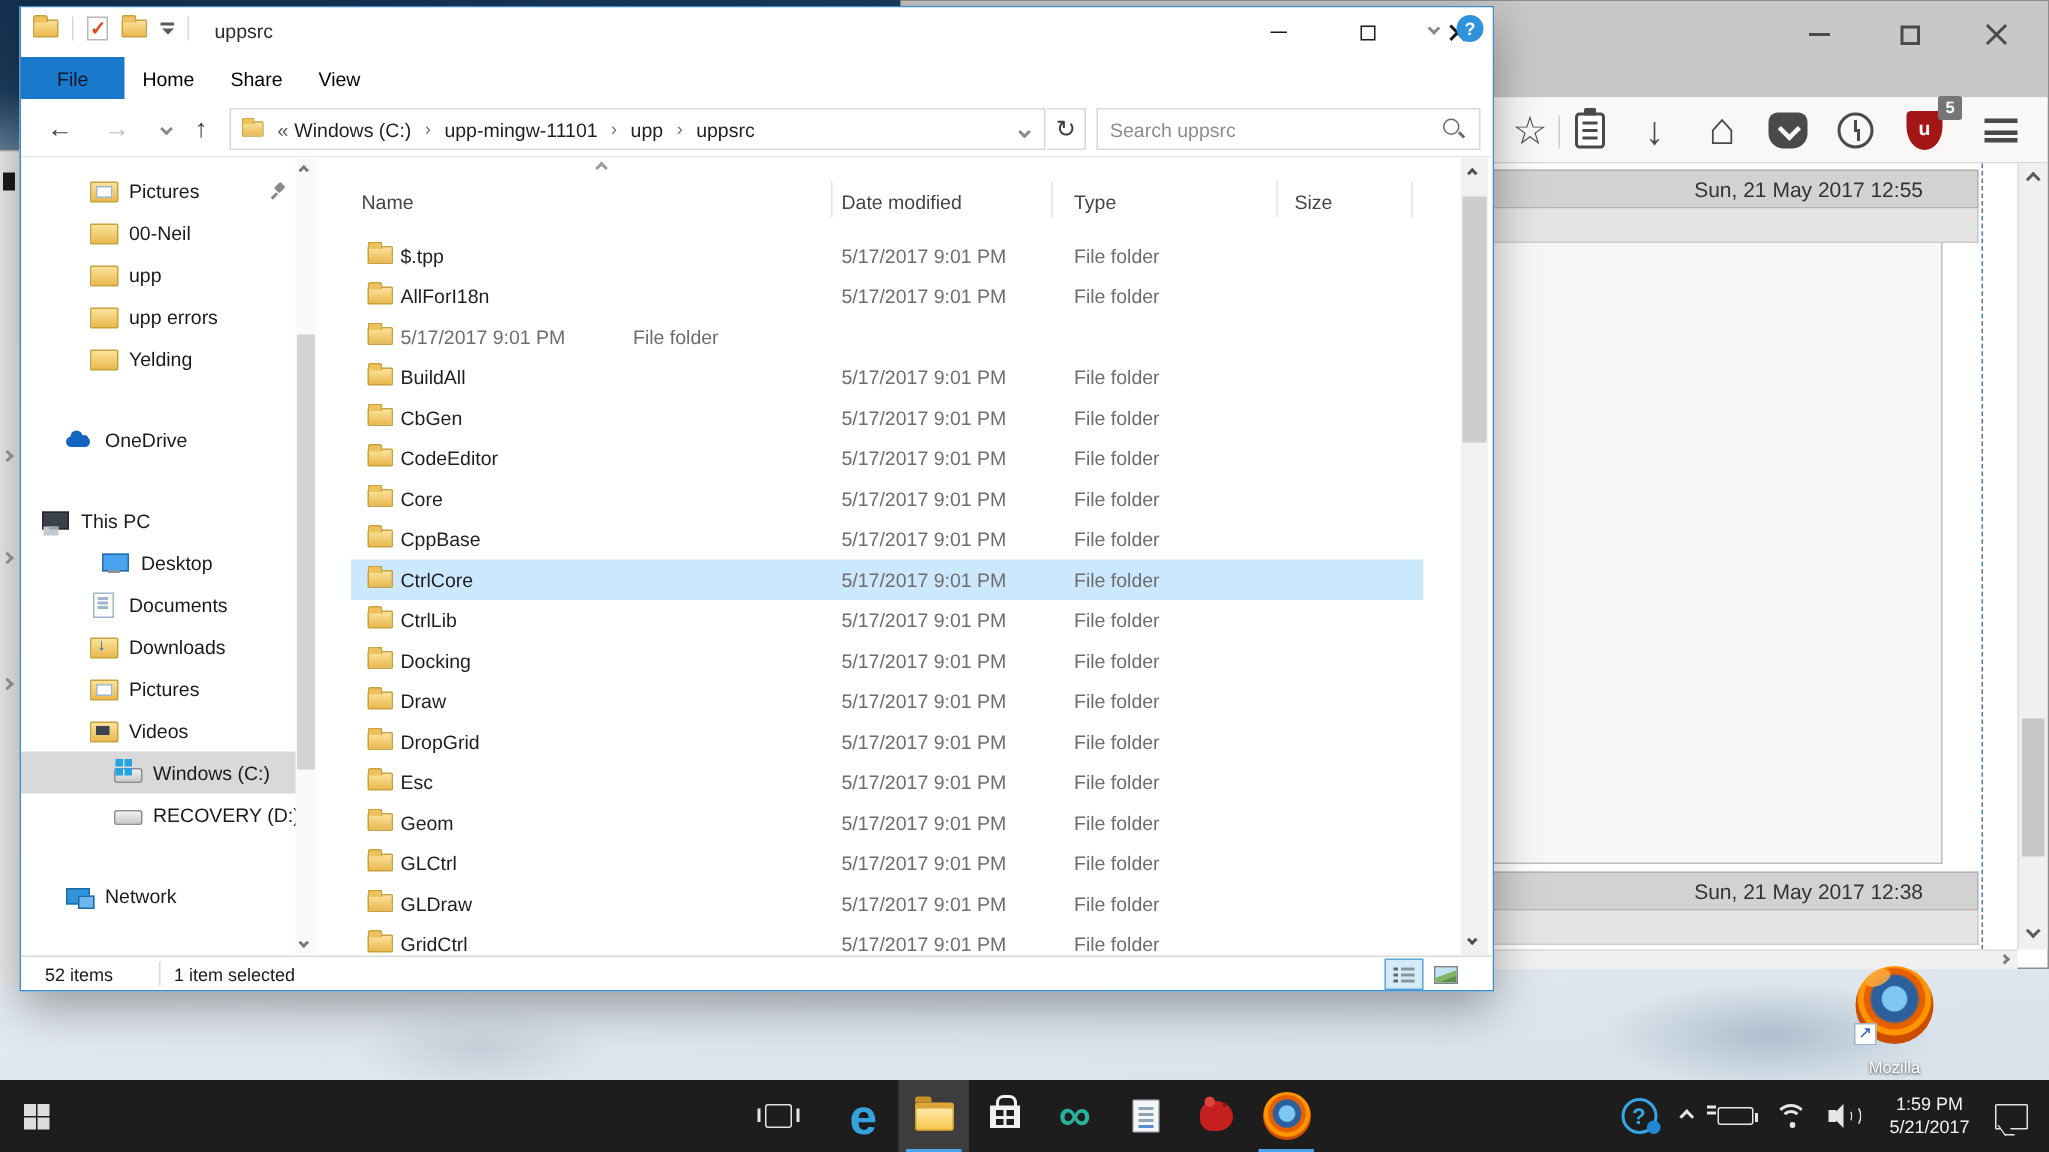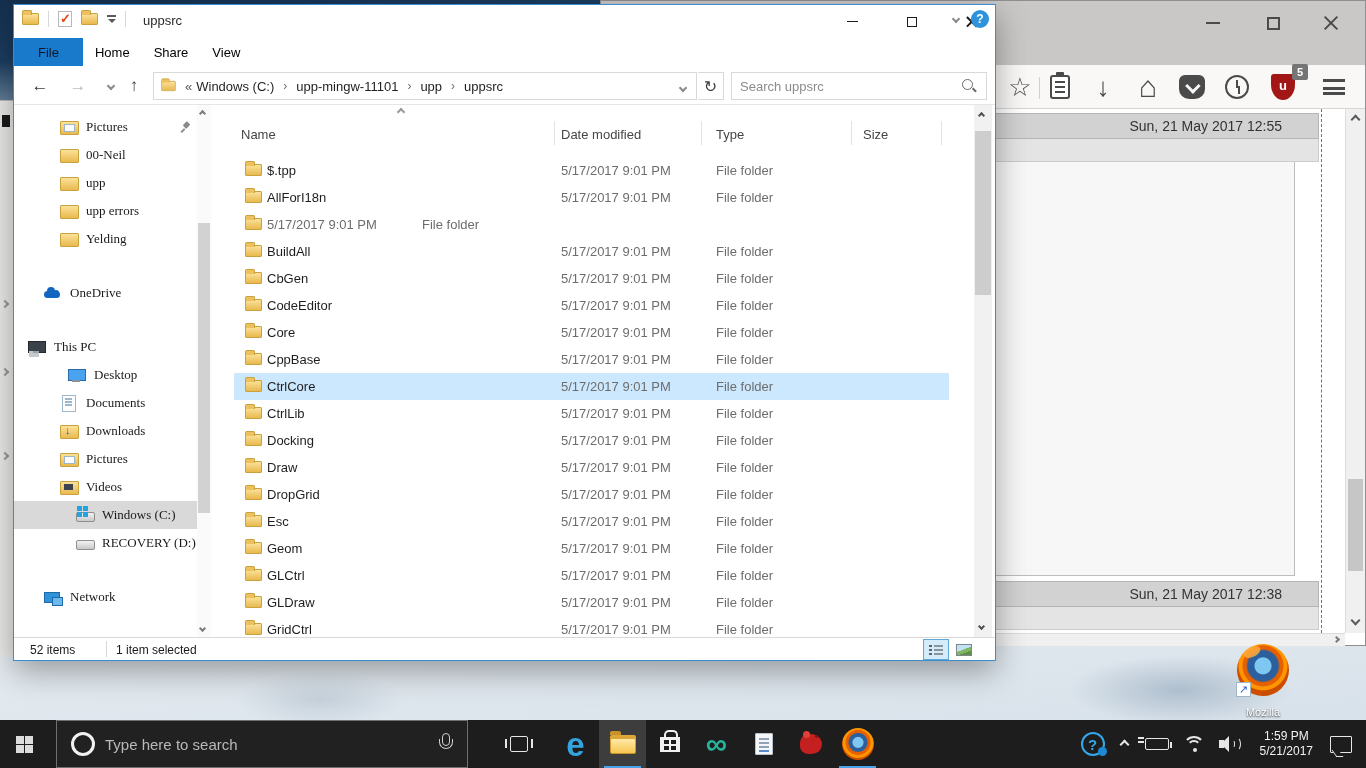--- a/index.html
+++ b/index.html
@@ -125,21 +125,21 @@
   .search-box { position:absolute; left:717px; top:6px; width:256px; height:28px; border:1px solid #d9d9d9; background:#fff; display:flex; align-items:center; }
   .search-box input { border:none; outline:none; flex:1; font-family:inherit; font-size:13px; color:#333; padding:0 8px; }
   .search-box input::placeholder { color:#8c8c8c; }
   .mag { position:relative; width:18px; height:18px; margin-right:8px; }
   .mag::before { content:""; position:absolute; left:2px; top:2px; width:9px; height:9px; border:1.6px solid #6b6b6b; border-radius:50%; }
   .mag::after { content:""; position:absolute; left:12px; top:12px; width:5px; height:1.6px; background:#6b6b6b; transform:rotate(45deg); }
 
   .ex-main { position:absolute; left:0; top:100px; right:0; height:534px; background:#fff; }
 
   
-  .ex-side { position:absolute; left:0; top:0; width:187px; height:534px; overflow:hidden; padding-top:8px;font-family:Liberation Serif, serif; }
+  .ex-side { position:absolute; left:0; top:0; width:187px; height:534px; overflow:hidden; padding-top:8px; }
   .side-item { position:relative; height:28px; display:flex; align-items:center; font-size:13px; color:#1a1a1a; padding-left:30px; }
   .side-item.selected { background:#d9d9d9; }
   .side-item.group-gap { margin-top:26px; }
   .side-item .lab { margin-left:8px; white-space:nowrap; }
   .pin { position:absolute; right:10px; top:9px; width:10px; height:10px; }
   .pin::before { content:""; position:absolute; left:3px; top:0; width:5px; height:6px; background:#8a8a8a; border-radius:1px; transform:rotate(45deg); }
   .pin::after { content:""; position:absolute; left:1px; top:6px; width:1.6px; height:5px; background:#8a8a8a; transform:rotate(45deg); }
   .sic { display:inline-block; width:18px; height:16px; position:relative; flex:none; }
   .ic-folder::before, .ic-pictures::before, .ic-downloads::before, .ic-music::before, .ic-videos::before {
     content:""; position:absolute; left:0; top:2px; width:17px; height:12px; background:linear-gradient(#fbe29a,#e9b94f); border:1px solid #c9a23e; border-radius:1px; }
@@ -643,25 +643,20 @@
     <div class="view-btn vb-icons">
         <i></i>
       </div>
   </div>
 </div>
 
 <div id="taskbar">
   <div class="tb-start">
       <span class="winlogo"></span>
     </div>
-  <div class="tb-search">
-    <span class="cortana-ring"></span>
-    <input placeholder="Type here to search" style="">
-    <span class="tb-mic"></span>
-  </div>
   <div class="tb-taskview">
       <span class="tv"></span>
     </div>
 
   <div class="tb-apps">
 
   <div class="tb-app ap-edge">
         <span class="glyph">e</span>
         <span class="shape"></span>
       </div>

